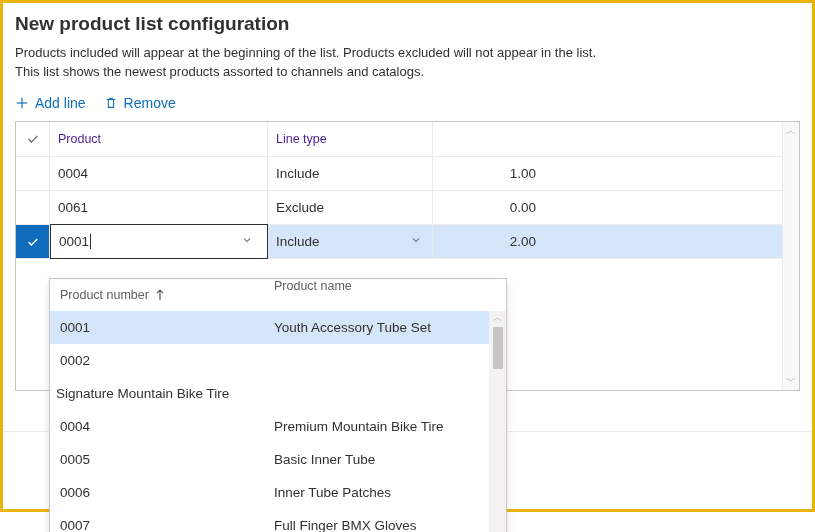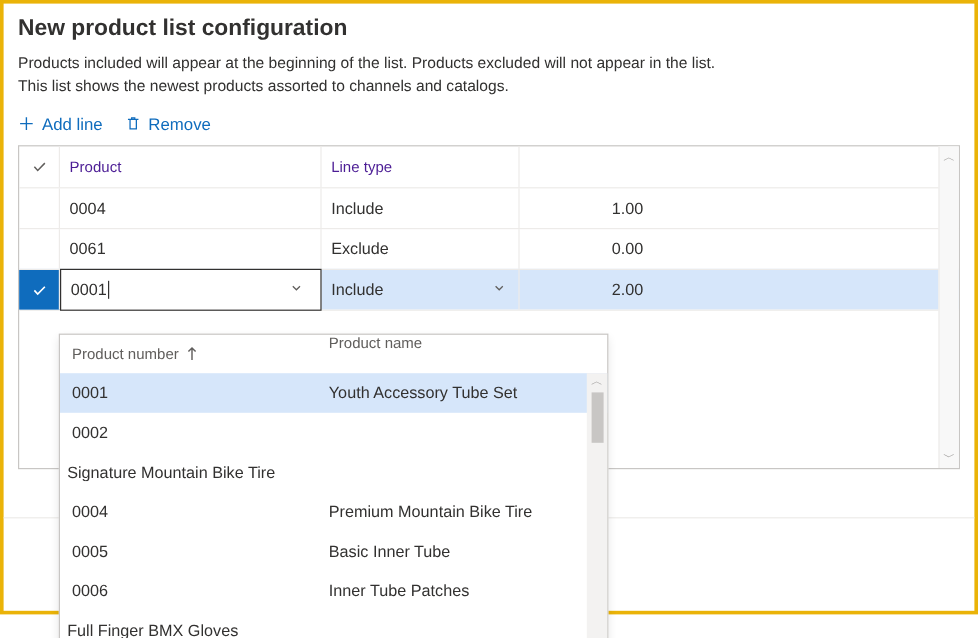--- a/index.html
+++ b/index.html
@@ -288,20 +288,21 @@
       </div>
       <div class="dd-row">
         <div class="dd-col-num">0005</div>
         <div class="dd-col-name truncate">Basic Inner Tube</div>
       </div>
       <div class="dd-row">
         <div class="dd-col-num">0006</div>
         <div class="dd-col-name truncate">Inner Tube Patches</div>
       </div>
       <div class="dd-row">
+        <div class="dd-col-num">0007</div>
         <div class="dd-col-name truncate">Full Finger BMX Gloves</div>
       </div>
       <div class="dd-scroll">
         <span>︿</span>
         <div class="dd-scroll-thumb" style="height:42px;"></div>
       </div>
     </div>
   </div>
 </div>
 

